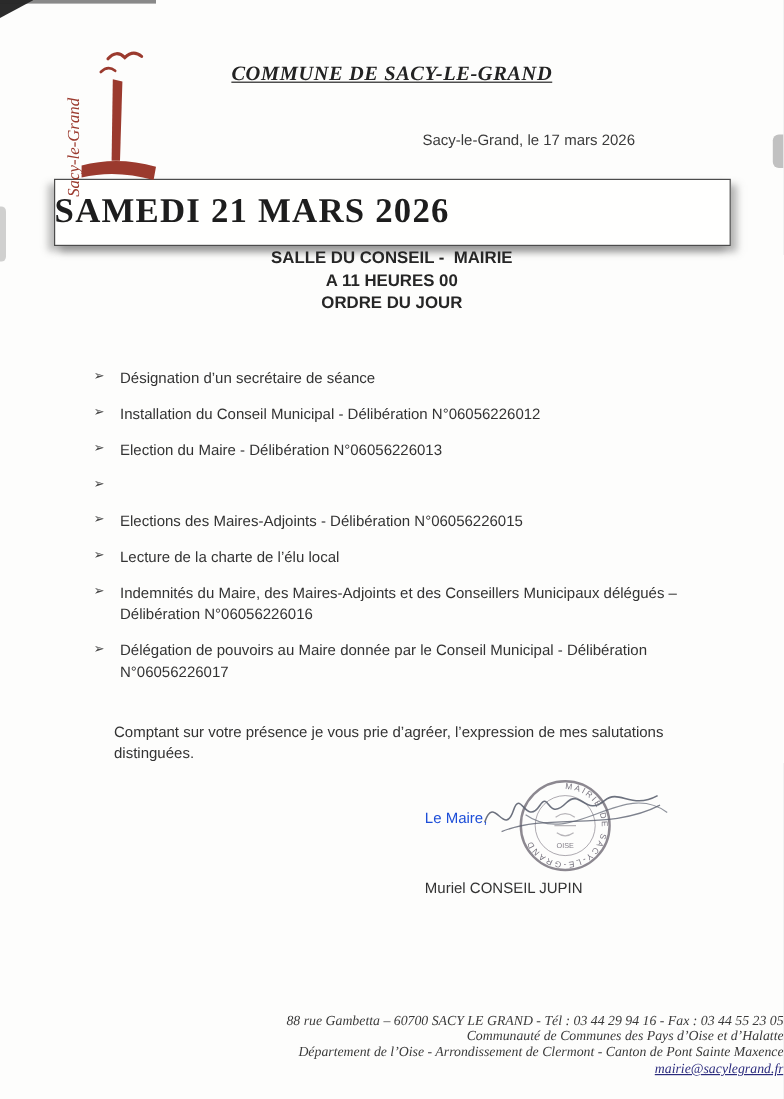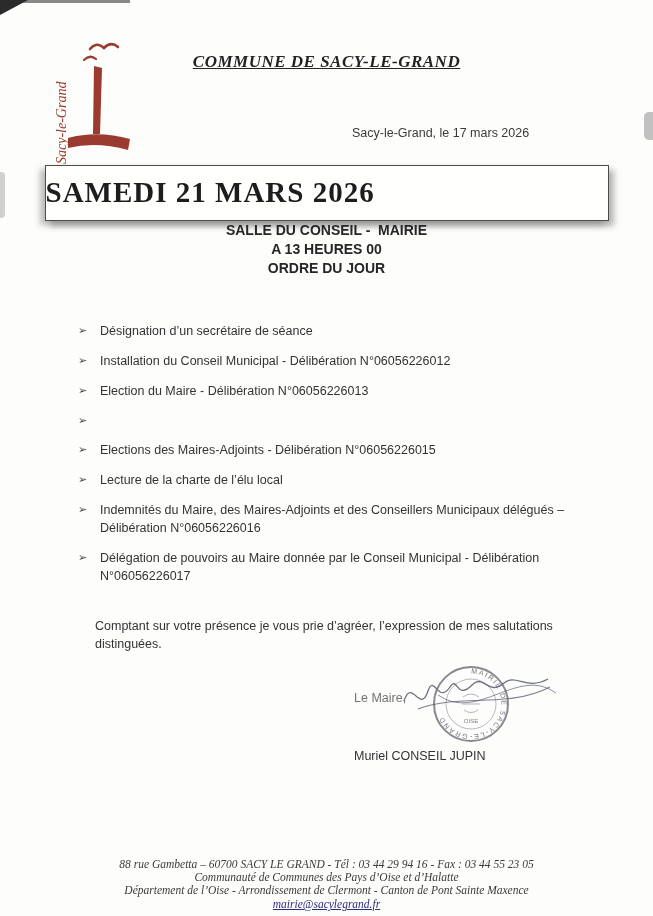--- a/index.html
+++ b/index.html
@@ -27,21 +27,21 @@
 
   
   .commune-title{
     margin:10px;text-align:center;
     font-family:"Liberation Serif",serif;
     font-style:italic;font-weight:bold;
     font-size:17px;line-height:20px;letter-spacing:.5px;
     color:#232323;text-decoration:underline;
   }
   .dateline{
-    margin-top:44px;padding-left:352px;
+    margin-top:28px;padding-left:352px;
     font-size:12.5px;line-height:15px;color:#3a3a3a;
   }
 
   .convocation{
     margin-top:98px;text-align:center;
     font-weight:bold;font-size:13px;letter-spacing:.3px;color:#262626;
   }
 
   .date-box{
     width:564px;box-sizing:border-box;
@@ -67,27 +67,27 @@
   .agenda li{display:flex;gap:8px;margin-bottom:12px;}
   .agenda .bullet{flex:0 0 14px;font-size:11px;line-height:17px;color:#444;}
   .agenda .item-text{font-size:12.5px;line-height:18px;color:#333;}
 
   .closing{
     margin:20px 72px 0 95px;
     font-size:12.5px;line-height:18px;color:#333;
   }
 
   .signature-block{position:relative;height:104px;margin-top:12px;}
-  .le-maire{position:absolute;left:354px;top:26px;font-size:12.5px;color:#737373;}
+  .le-maire{position:absolute;left:354px;top:26px;font-size:12.5px;color:#1d4ed8;}
   .signatory{position:absolute;left:354px;top:84px;font-size:12.5px;color:#333;}
   .stamp{position:absolute;left:428px;top:-4px;width:86px;height:86px;opacity:.85;}
   .signature{position:absolute;left:398px;top:-8px;z-index:2;}
 
   footer{
-    margin-top:auto;padding-bottom:5px;text-align:center;
+    margin-top:auto;padding-bottom:18px;text-align:right;
     font-family:"Liberation Serif",serif;font-style:italic;
     font-size:11.5px;line-height:13px;color:#3a3a3a;
   }
   footer .email{
     display:inline-block;margin-top:1px;
     color:#2b2b7d;text-decoration:underline;cursor:pointer;
     font-family:"Liberation Serif",serif;font-style:italic;
   }
 </style>
 </head>
@@ -114,21 +114,21 @@
 
   <div class="dateline">Sacy-le-Grand, le 17 mars 2026</div>
 
 
   <div class="date-box">
     <span class="big-date">SAMEDI 21 MARS 2026</span>
   </div>
 
   <div class="meeting-info">
     <div>SALLE DU CONSEIL -  MAIRIE</div>
-    <div>A 13 HEURES 00</div>
+    <div>A 11 HEURES 00</div>
     <div>ORDRE DU JOUR</div>
   </div>
 
   <ul class="agenda">
     <li>
       <span class="bullet">➢</span>
       <span class="item-text">Désignation d’un secrétaire de séance</span>
     </li>
     <li>
       <span class="bullet">➢</span>

